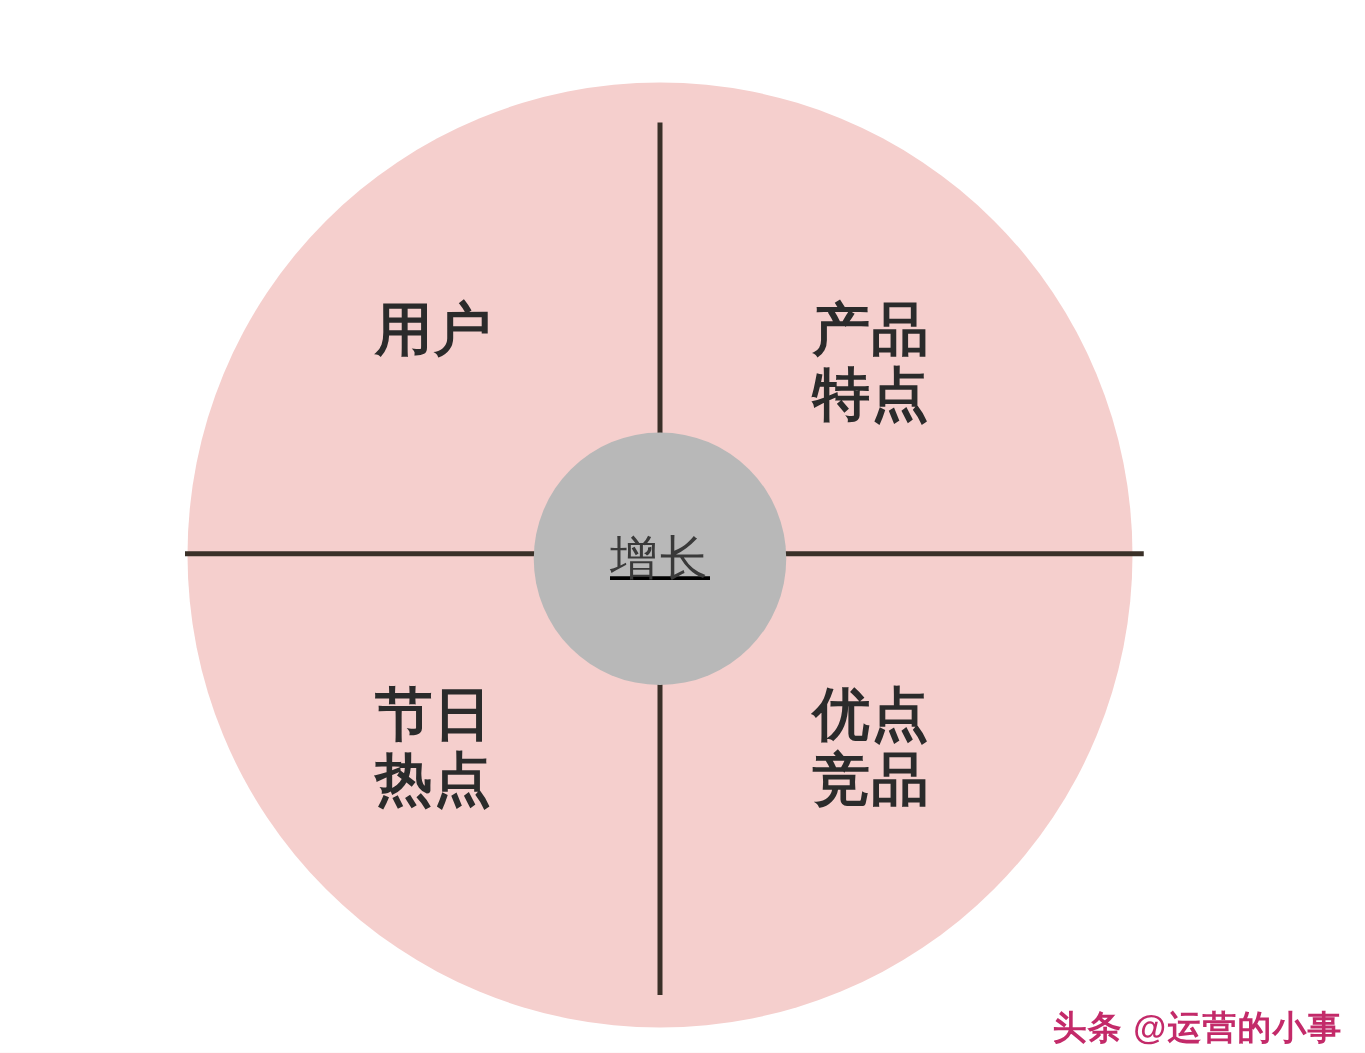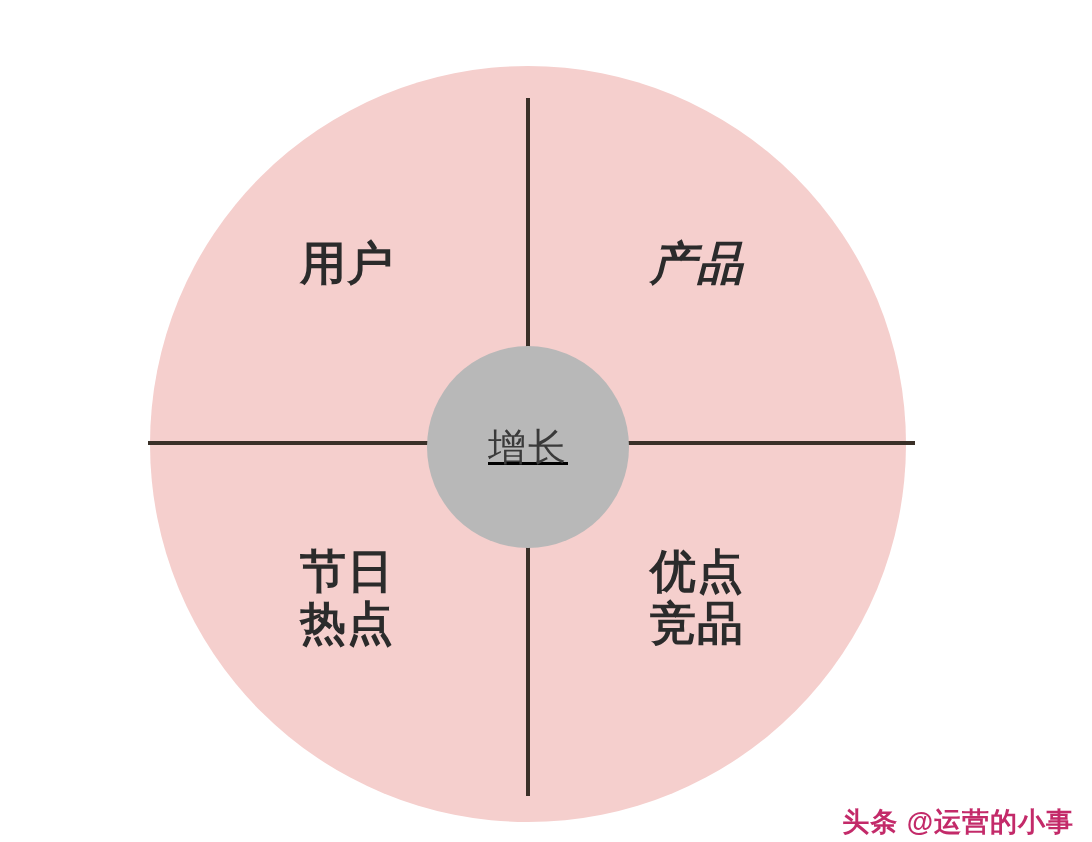--- a/index.html
+++ b/index.html
@@ -84,21 +84,21 @@
     color: #2b2b2b;
     line-height: 1.12;
     letter-spacing: 1px;
     white-space: nowrap;
   }
   .quadrant-label .line {
     display: block;
   }
 
   .q-user-pain   { left: 300px; top: 222px; }
-  .q-product     { left: 650px; top: 222px; font-style: italic; }
+  .q-product     { left: 650px; top: 222px; }
   .q-holiday     { left: 300px; top: 530px; text-align: right; }
   .q-competitor  { left: 650px; top: 530px; }
 
   
   .watermark {
     position: absolute;
     right: 18px;
     bottom: 18px;
     font-size: 27px;
     font-weight: bold;
@@ -117,20 +117,21 @@
 
   <div class="divider-vertical"></div>
   <div class="divider-horizontal"></div>
 
   <div class="quadrant-label q-user-pain">
     <span class="line">用户</span>
   </div>
 
   <div class="quadrant-label q-product">
     <span class="line">产品</span>
+    <span class="line">特点</span>
   </div>
 
   <div class="quadrant-label q-holiday">
     <span class="line">节日</span>
     <span class="line">热点</span>
   </div>
 
   <div class="quadrant-label q-competitor">
     <span class="line">优点</span>
     <span class="line">竞品</span>

